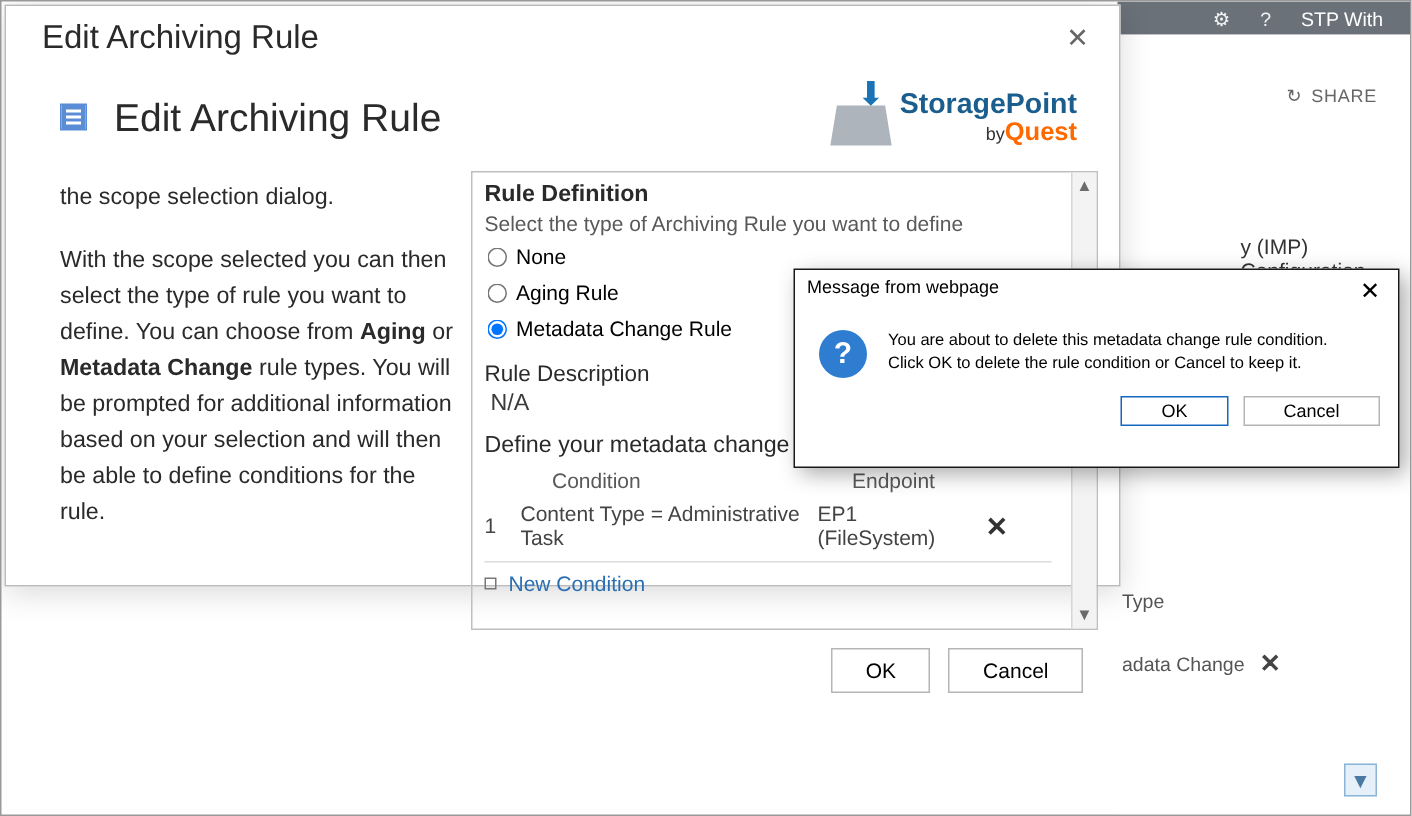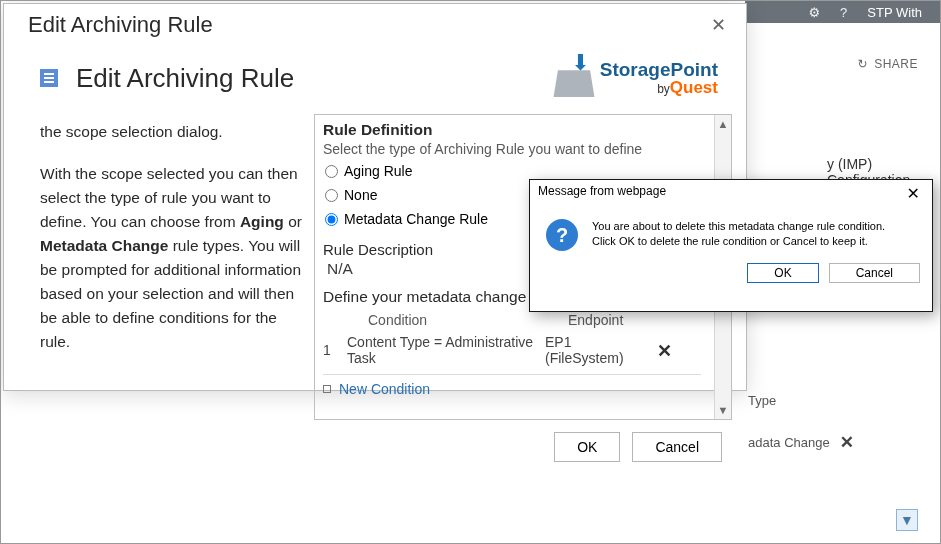--- a/index.html
+++ b/index.html
@@ -279,25 +279,25 @@
         <span>With the scope selected you can then select the type of rule you want to define. You can choose from </span><b>Aging</b><span> or </span><b>Metadata Change</b><span> rule types. You will be prompted for additional information based on your selection and will then be able to define conditions for the rule.</span>
       </div>
     </div>
 
     <div class="scroll-panel">
       <div class="scroll-inner">
         <div class="sec-head">Rule Definition</div>
         <div class="sec-sub">Select the type of Archiving Rule you want to define</div>
         <label class="radio-row">
           <input type="radio" name="rt" style="">
-          <span>Aging Rule</span>
+          <span>None</span>
         </label>
         <label class="radio-row">
           <input type="radio" name="rt" style="">
-          <span>None</span>
+          <span>Aging Rule</span>
         </label>
         <label class="radio-row">
           <input type="radio" name="rt" checked="" style="">
           <span>Metadata Change Rule</span>
         </label>
 
         <div class="rule-desc-lab">Rule Description</div>
         <div class="rule-desc-val">N/A</div>
 
         <div class="cond-head">Define your metadata change rule conditions(s)</div>

